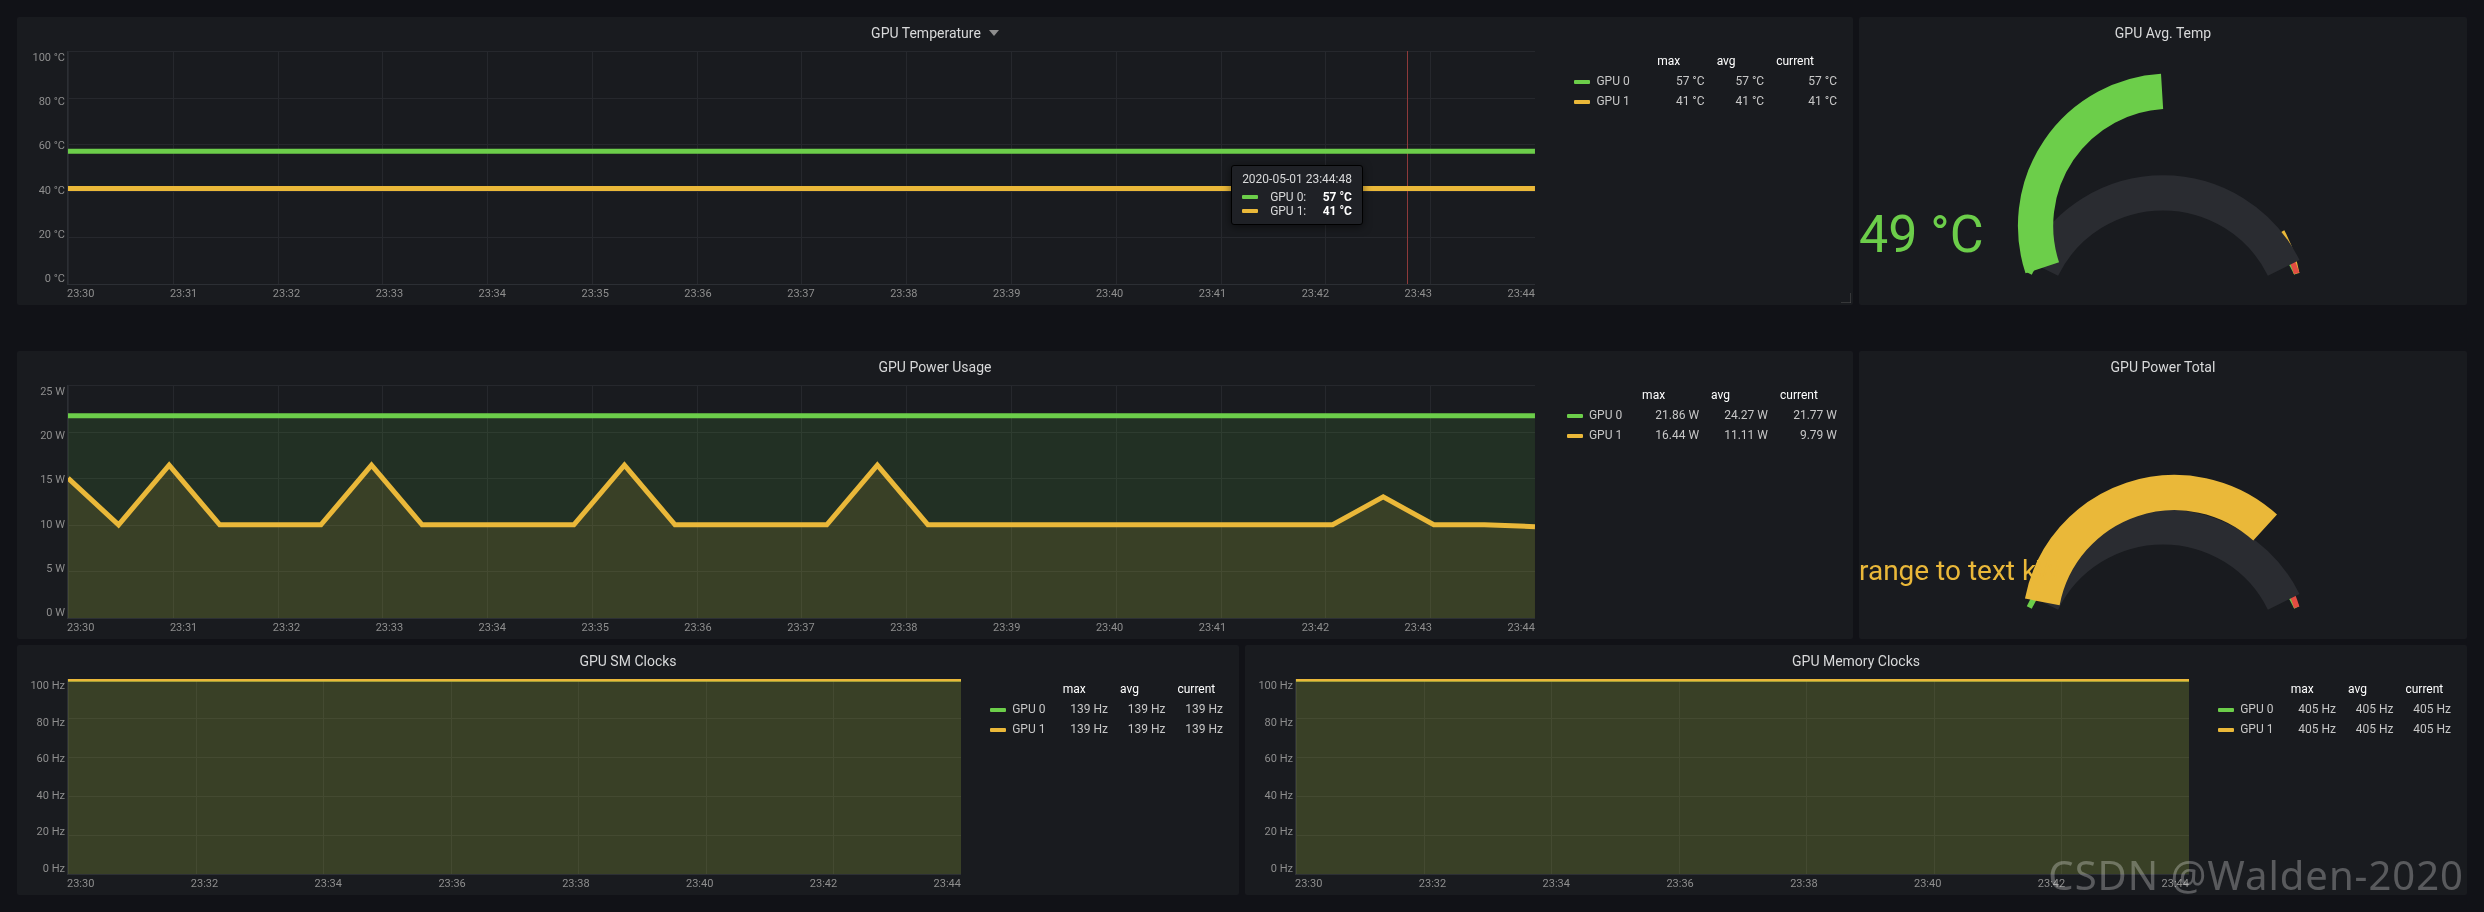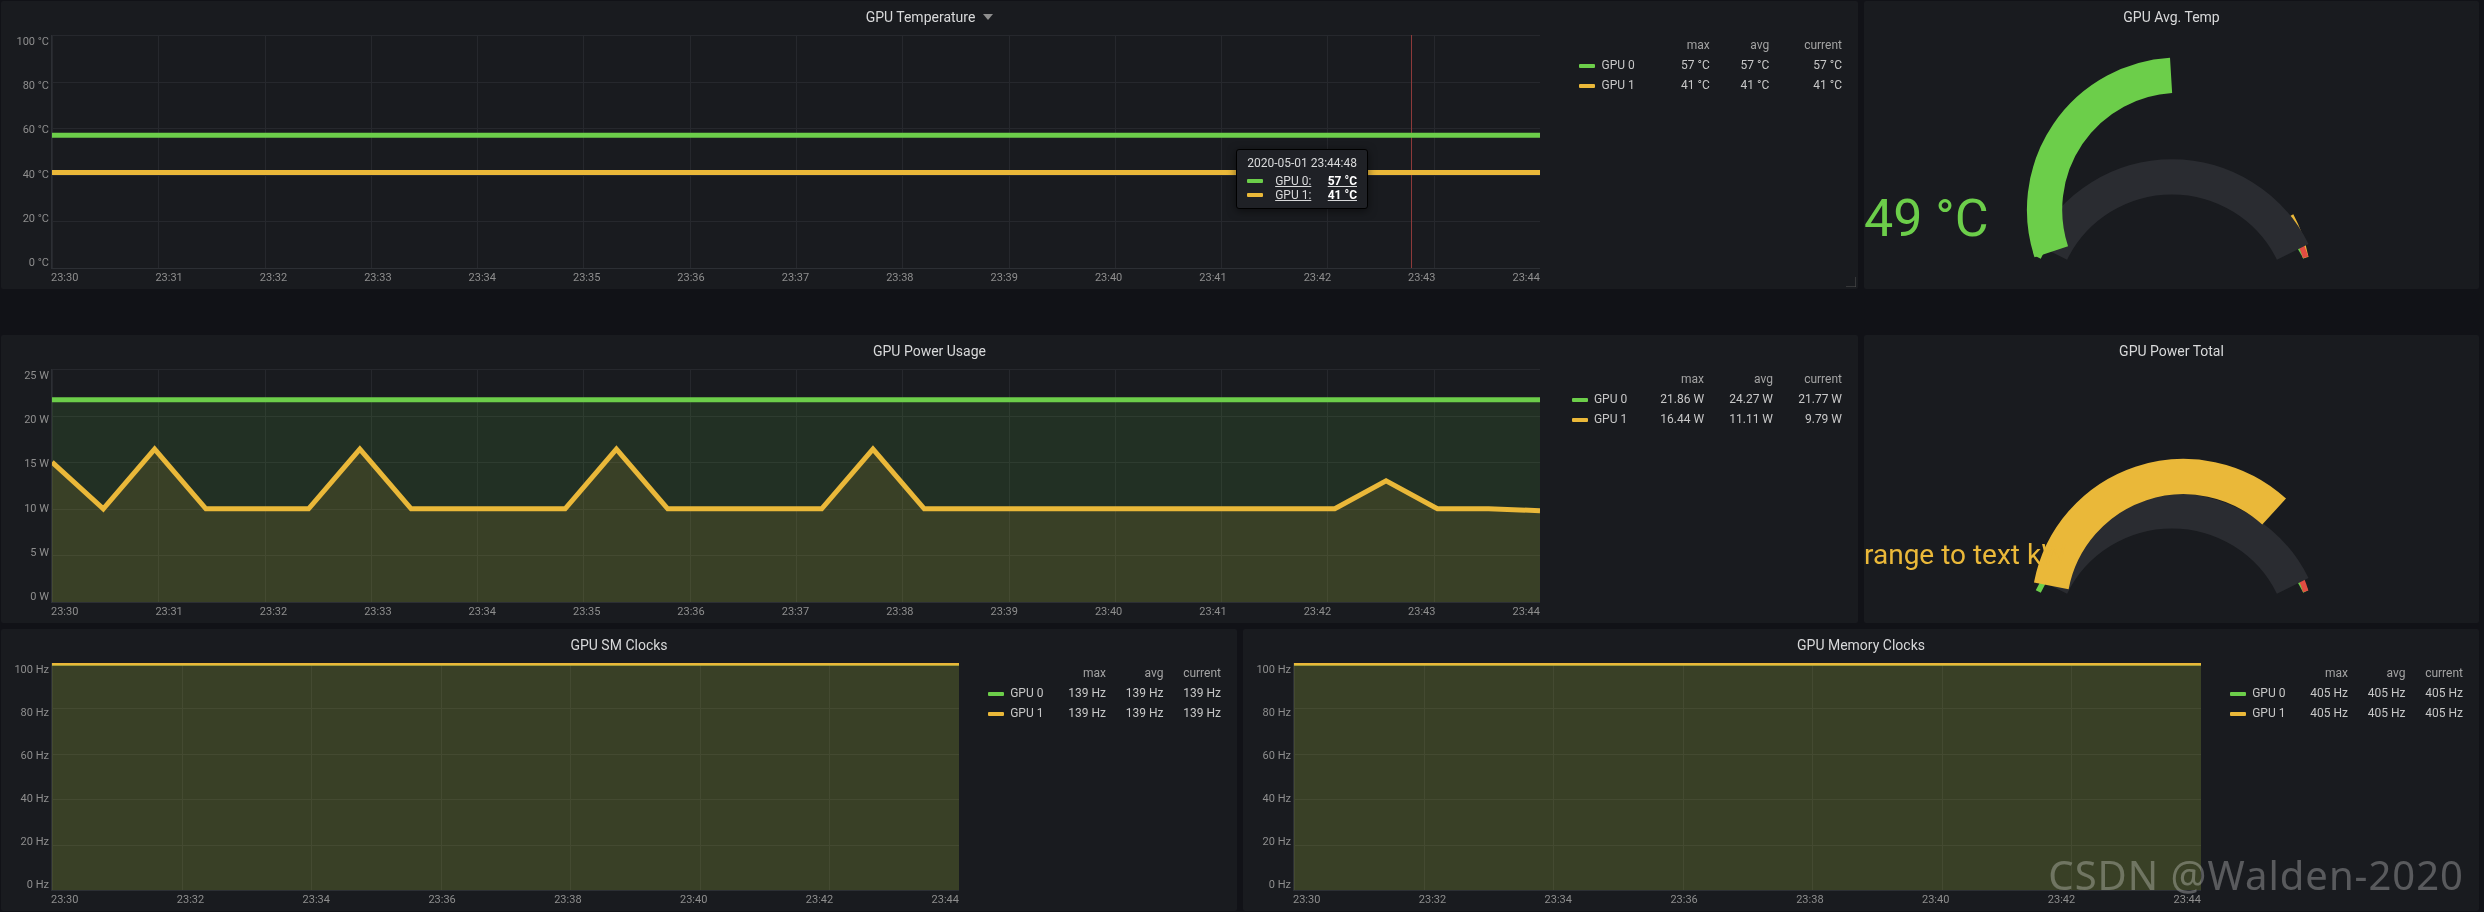--- a/index.html
+++ b/index.html
@@ -10,21 +10,21 @@
     font-size: 12px;
     width: 2484px;
     height: 912px;
     overflow: hidden;
     position: relative;
   }
   .page {
     display: flex;
     flex-direction: column;
     gap: 6px;
-    padding: 1px;
+    padding: 17px;
     width: 100%;
     height: 100%;
   }
   .row { display: flex; gap: 6px; }
   .row1 { height: 296px; }
   .row2 { height: 300px; margin-top: 40px; }
   .row3 { height: 298px; }
   .panel {
     background: #191b1f;
     border-radius: 2px;
@@ -82,22 +82,22 @@
   .legend {
     width:310px;
     padding:6px 10px 0;
     font-size:12px;
     color:#c7c7c7;
   }
   .half-line .legend { width:270px; }
   .legend table { width:100%; border-collapse:collapse; }
   .legend th {
     font-weight:normal;
-    color:#a3a3a3;
-    text-align:right;
+    color:#ffffff;
+    text-align:left;
     padding:3px 6px;
     font-size:12px;
   }
   .legend td { padding:3px 6px; text-align:right; }
   .legend td.name { text-align:center; white-space:nowrap; }
   .swatch {
     display:inline-block;
     width:16px; height:4px;
     margin-right:6px;
     vertical-align:middle;
@@ -109,21 +109,21 @@
     position:absolute;
     background:#1f2126;
     border:1px solid #000;
     border-radius:3px;
     padding:6px 10px;
     box-shadow:0 2px 8px rgba(0,0,0,.5);
     font-size:12px;
     z-index:10;
   }
   .tooltip .tt-date { color:#d8d9da; margin-bottom:4px; white-space:nowrap; }
-  .tooltip .tt-row { display:flex; align-items:center; gap:6px; white-space:nowrap;text-decoration:underline; }
+  .tooltip .tt-row { display:flex; align-items:center; gap:6px; white-space:nowrap; }
   .tooltip .tt-row .val { margin-left:auto; font-weight:700; color:#fff; }
   .cursorline { position:absolute; top:0; bottom:0; width:0; border-left:1px solid #8d3a3a; }
 
   
   .gauge-body { flex:1; display:flex; align-items:center; justify-content:center; position:relative; }
   .gauge-value {
     position:absolute; bottom:40px; left:0; right:0;
     font-size:52px; font-weight:400;
   }
   .gauge-green { color:#6cce4a; }

